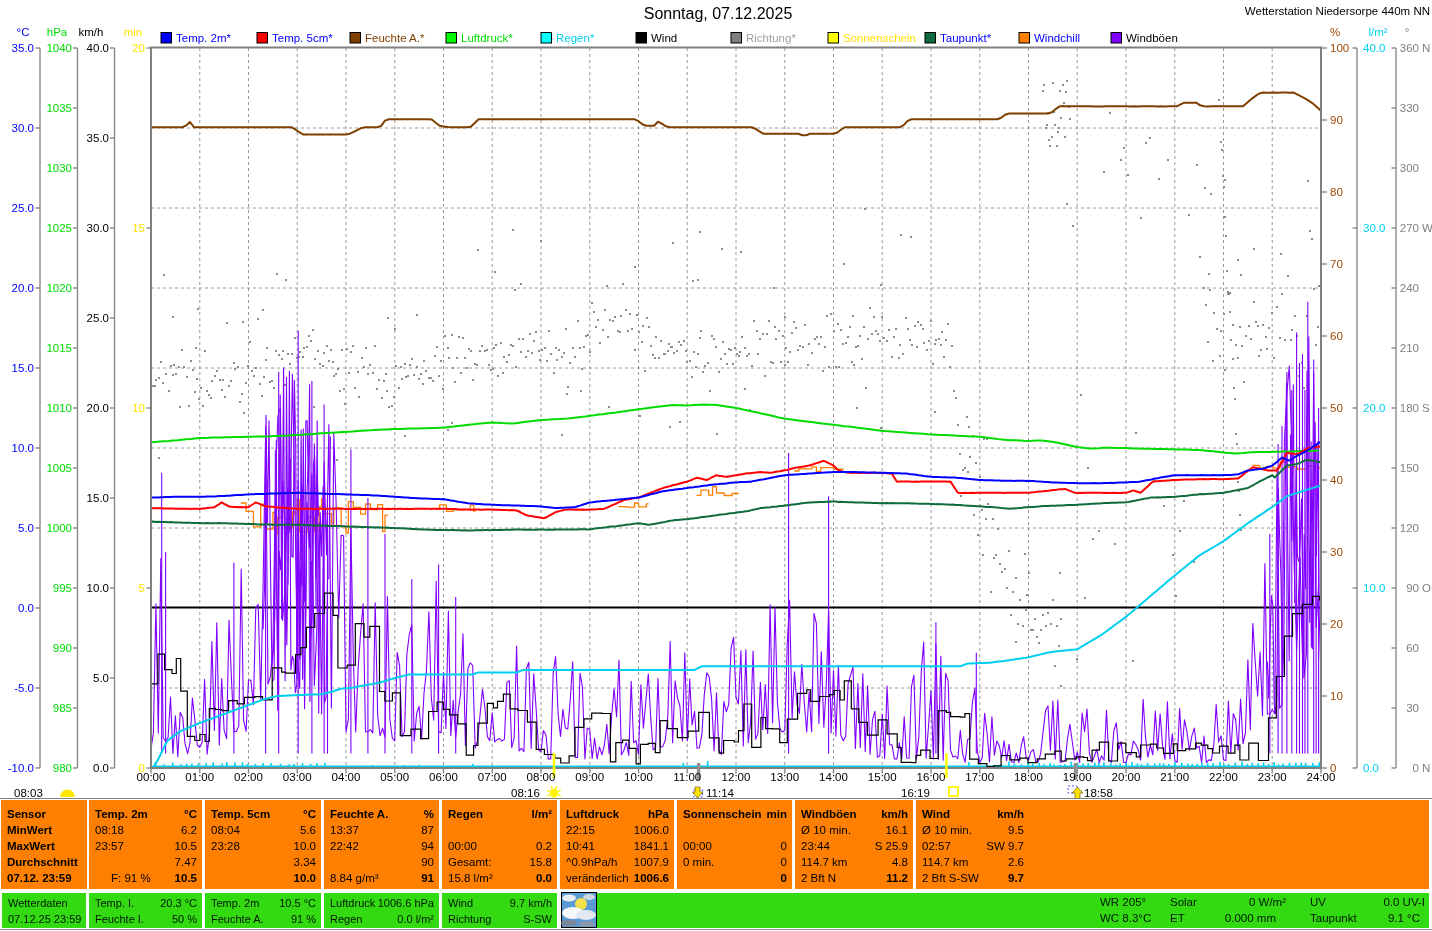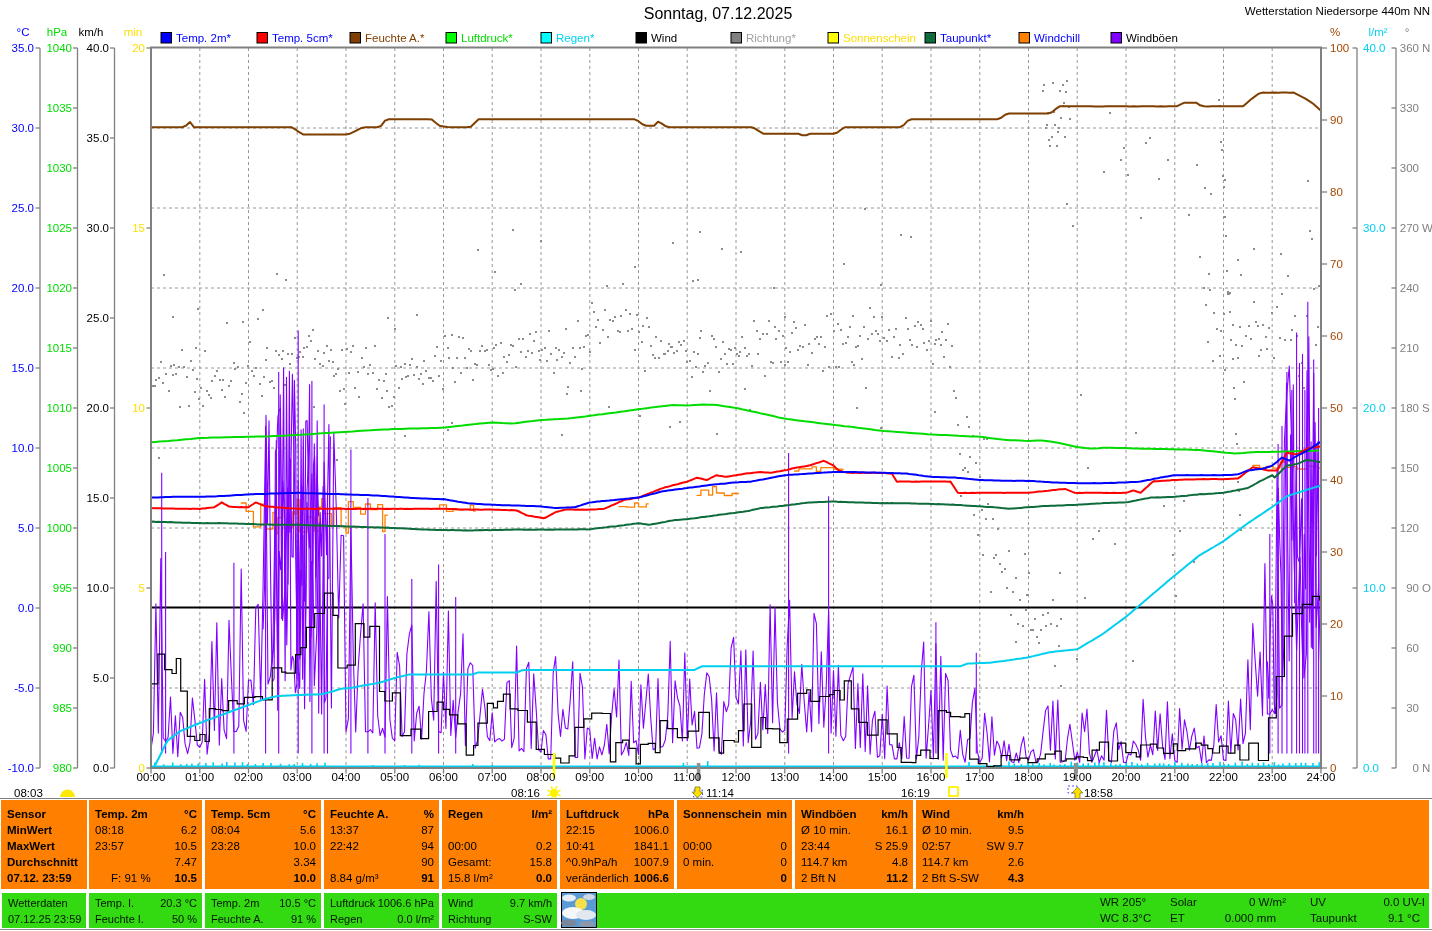--- a/index.html
+++ b/index.html
@@ -1274,21 +1274,21 @@
       <div style="position:absolute;left:6px;right:5px;top:32px;height:16px;line-height:16px;white-space:nowrap;">
         <span style="position:absolute;left:0;">02:57</span>
         <span style="position:absolute;right:0;">SW 9.7</span>
       </div>
       <div style="position:absolute;left:6px;right:5px;top:48px;height:16px;line-height:16px;white-space:nowrap;">
         <span style="position:absolute;left:0;">114.7 km</span>
         <span style="position:absolute;right:0;">2.6</span>
       </div>
       <div style="position:absolute;left:6px;right:5px;top:64px;height:16px;line-height:16px;white-space:nowrap;">
         <span style="position:absolute;left:0;">2 Bft S-SW</span>
-        <span style="position:absolute;right:0;font-weight:bold;">4.3</span>
+        <span style="position:absolute;right:0;font-weight:bold;">9.7</span>
       </div>
     </div>
   </div>
 <div style="position:absolute;left:0;top:891px;width:1432px;height:40px;background:#fff;"></div>
 <div style="position:absolute;left:2px;top:893px;width:84px;height:35px;background:#33D911;font-size:11px;color:#001800;">
     <div style="position:absolute;left:0;right:0;top:2px;">
       <div style="position:absolute;left:6px;right:5px;top:0px;height:16px;line-height:16px;white-space:nowrap;">
         <span style="position:absolute;left:0;">Wetterdaten</span>
         <span style="position:absolute;right:0;"></span>
       </div>

